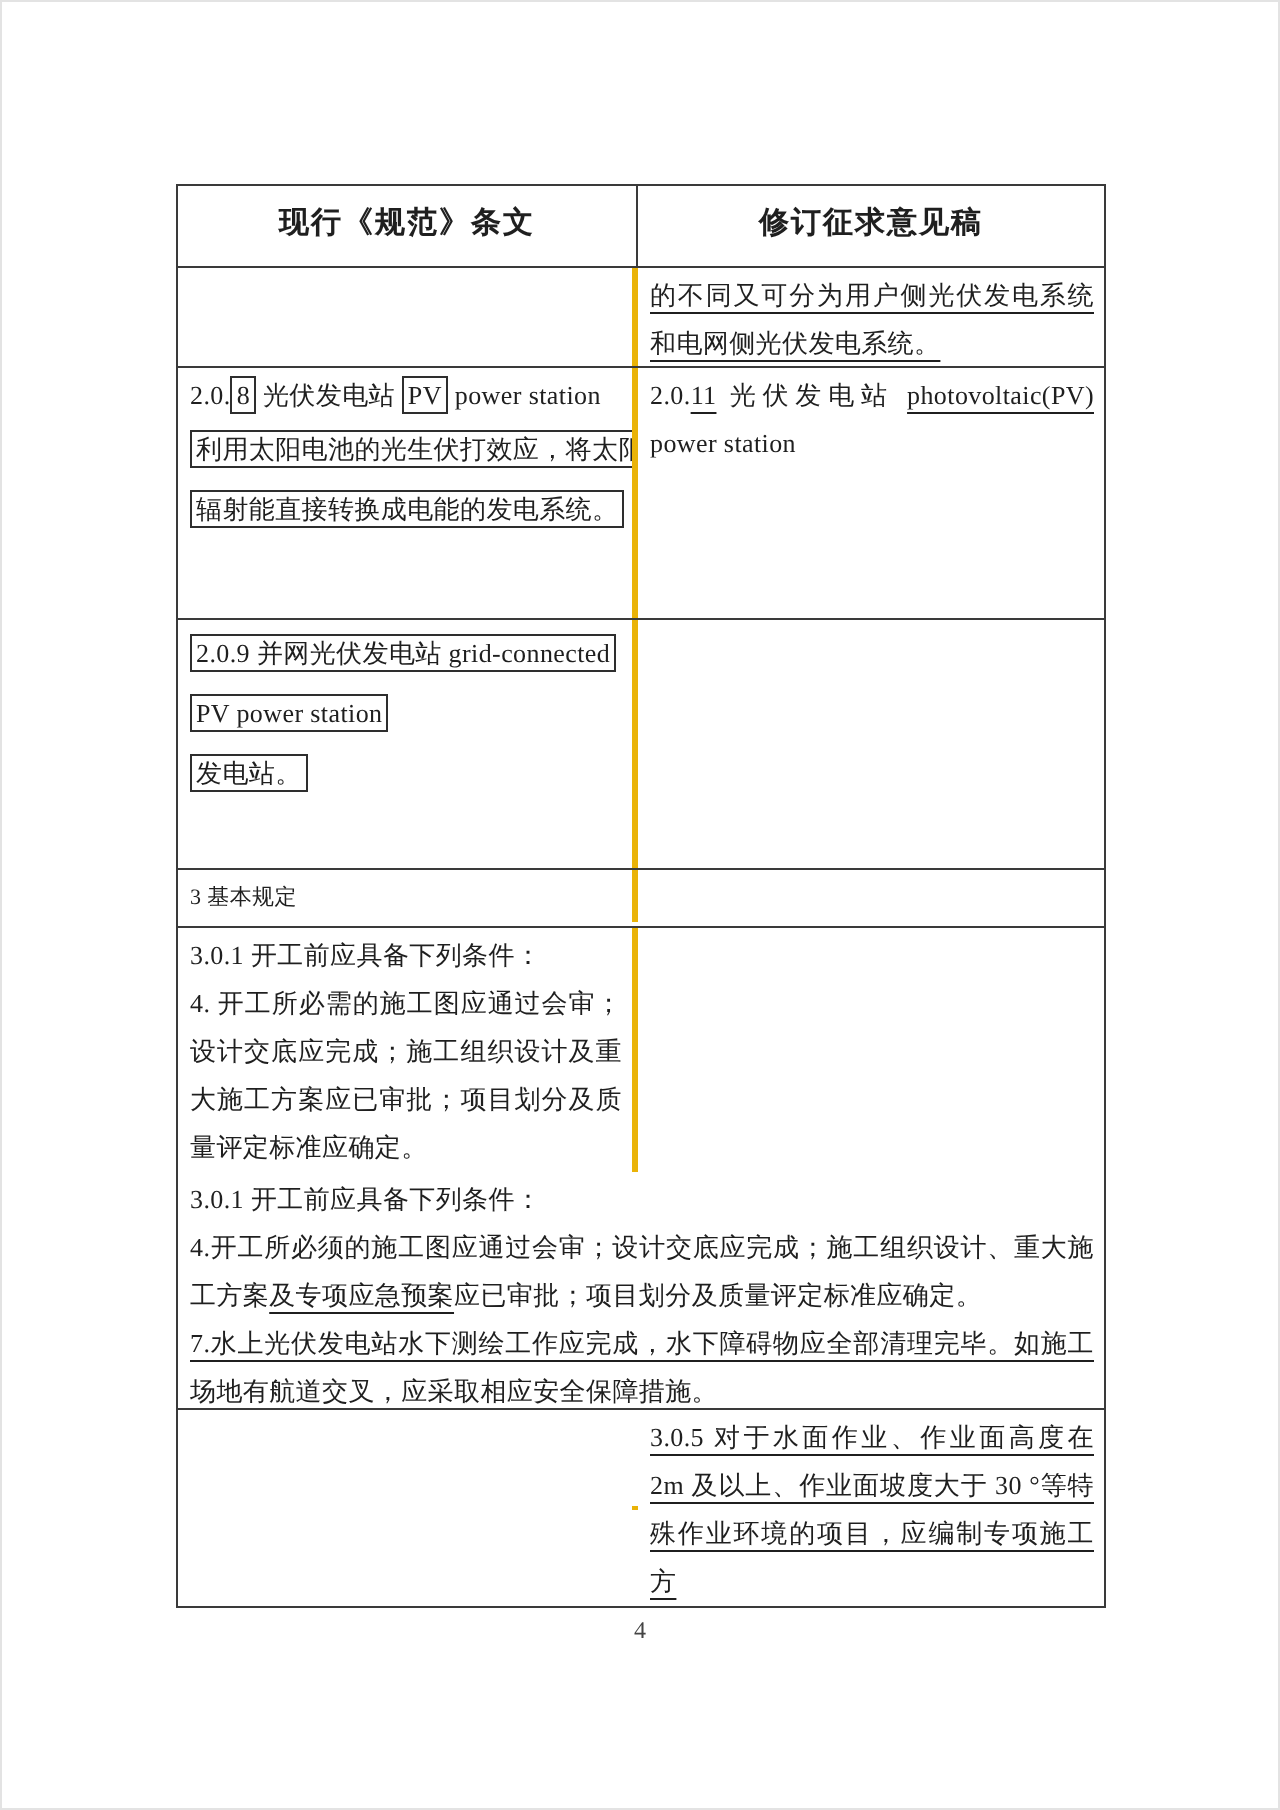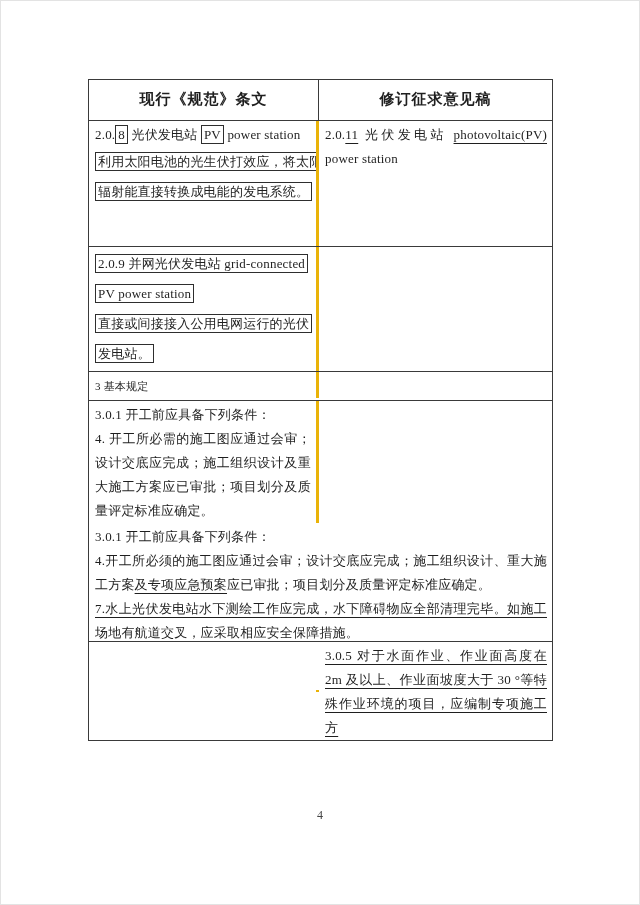--- a/index.html
+++ b/index.html
@@ -7,21 +7,21 @@
   .page {
     position:relative;
     width:640px; height:905px;
     background:#ffffff;
     font-family:"Liberation Serif","DejaVu Serif",serif;
     color:#1f1f1f;
     box-shadow: inset 0 0 0 1px #e3e3e3;
     overflow:hidden;
   }
   .tbl {
-    position:absolute; left:88px; top:79px; width:465px;
+    position:absolute; left:88px; top:92px; width:465px;
     border:1.5px solid #3a3a3a;
   }
   .tr { display:flex; border-top:1px solid #3a3a3a; overflow:hidden; }
   .tr.head { border-top:none; height:40px; }
   .tr.r0 { height:50px; }
   .tr.r1 { height:126px; }
   .tr.r2 { height:125px;gap:47px; }
   .tr.r3 { height:29px;flex-direction:column; }
   .tr.r4 { height:241px;flex-direction:column; }
   .tr.r5 { height:99px;align-items:center; }
@@ -53,35 +53,40 @@
 </head>
 <body>
 
 <div class="page">
   <div class="tbl">
     <div class="tr head">
       <div class="hc">现行《规范》条文</div>
       <div class="hc r">修订征求意见稿</div>
     </div>
     <div id="rows">
+        <div class="tr r0">
+          <div class="td l"></div>
+          <div class="td r">
+            <div class="para"><span class="u">的不同又可分为用户侧光伏发电系统和电网侧光伏发电系统。</span></div>
+          </div>
+        </div>
         <div class="tr r1">
           <div class="td l">
             <div class="para"><span>2.0.</span><span class="box">8</span><span> 光伏发电站 </span><span class="box">PV</span><span> power station</span></div>
             <div class="para bx"><span class="box">利用太阳电池的光生伏打效应，将太阳</span></div>
             <div class="para bx"><span class="box">辐射能直接转换成电能的发电系统。</span></div>
           </div>
           <div class="td r">
             <div class="para"><span>2.0.</span><span class="u">11</span><span> 光伏发电站 </span><span class="u">photovoltaic(PV)</span><span> power station</span></div>
           </div>
         </div>
         <div class="tr r2">
           <div class="td l">
             <div class="para bx"><span class="box">2.0.9 并网光伏发电站  grid-connected</span></div>
             <div class="para bx"><span class="box">PV power station</span></div>
-            <div class="para bx"><span class="box">直接或间接接入公用电网运行的光伏</span></div>
             <div class="para bx"><span class="box">发电站。</span></div>
           </div>
           <div class="td r"></div>
         </div>
         <div class="tr r3 small">
           <div class="td l">
             <div class="para"><span>3 基本规定</span></div>
           </div>
           <div class="td r">
             <div class="para"><span>3 基本规定</span></div>

